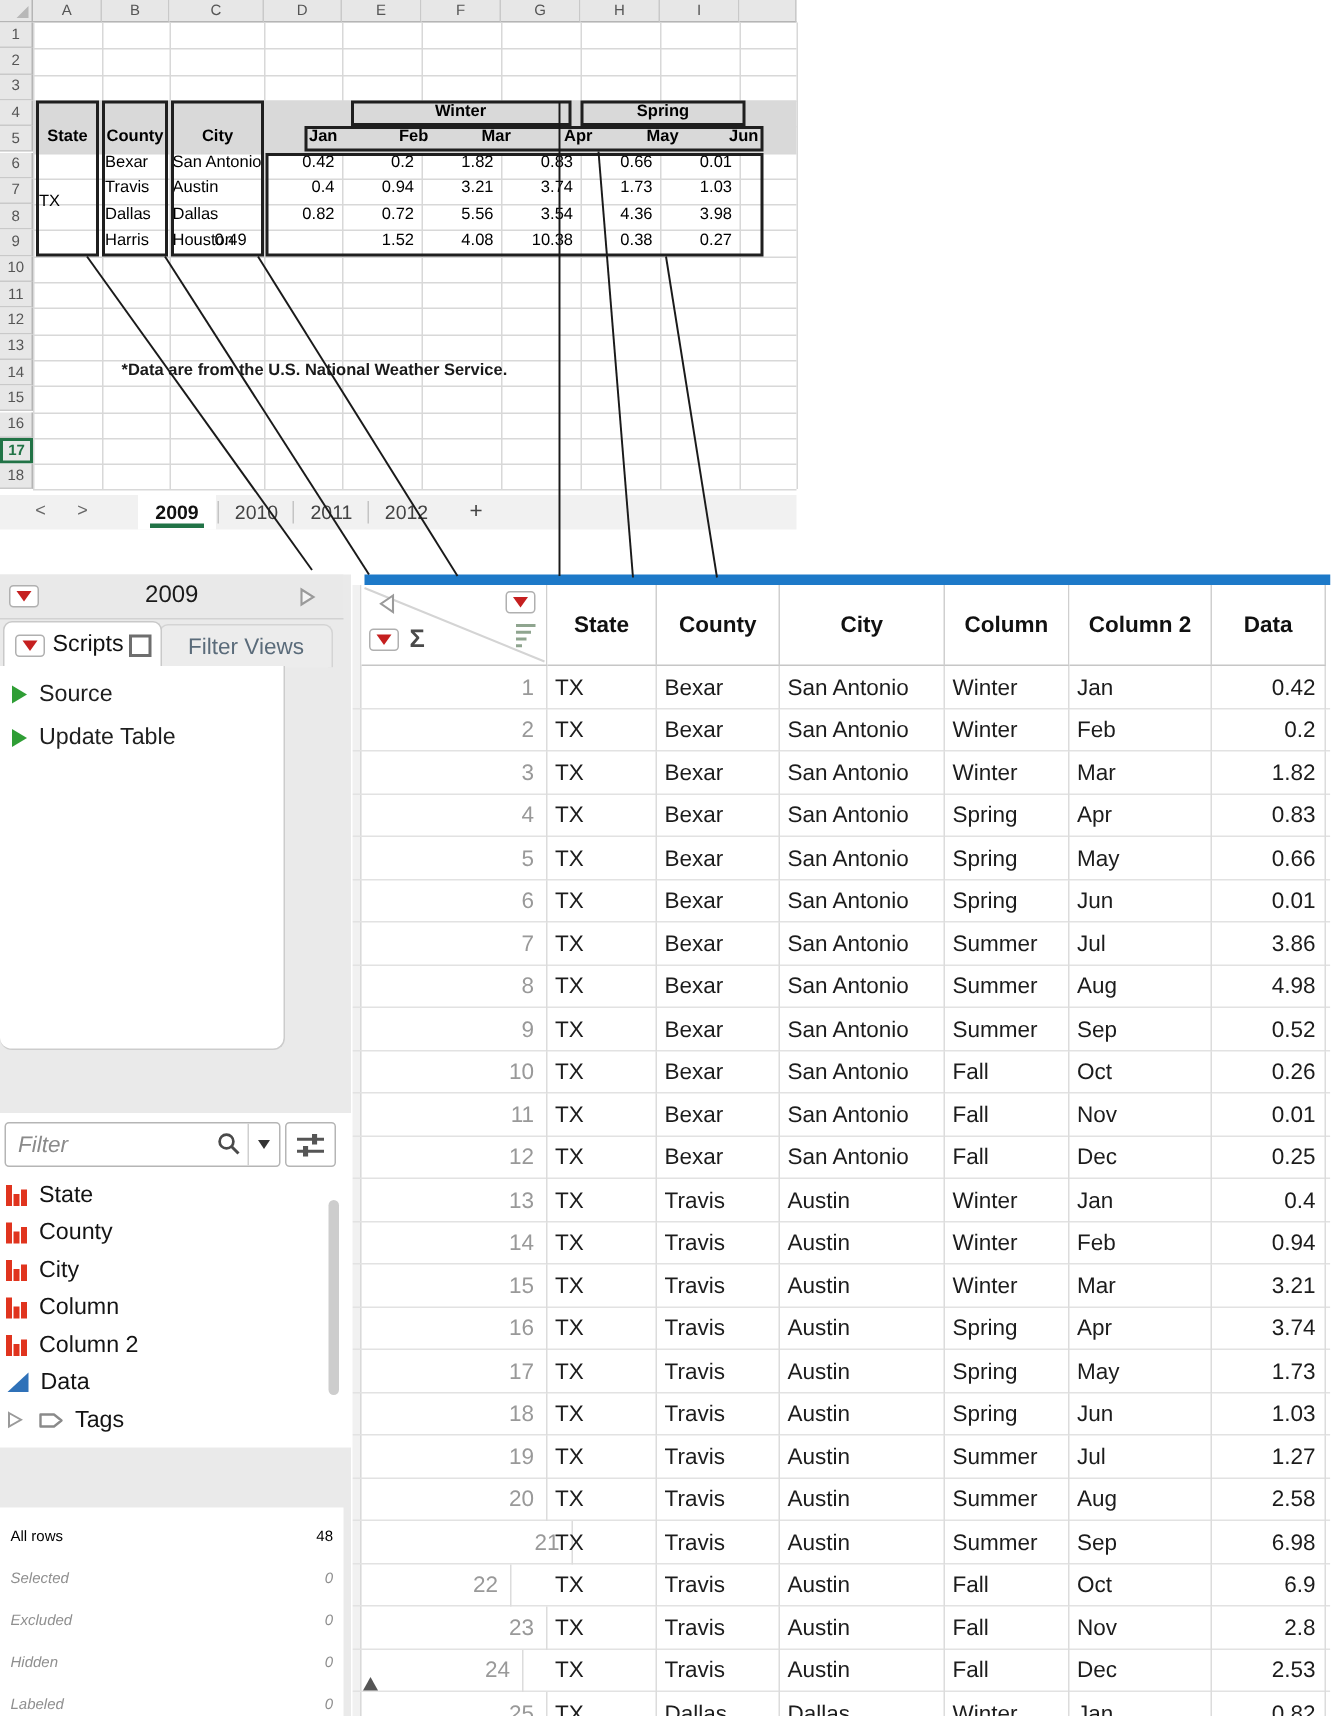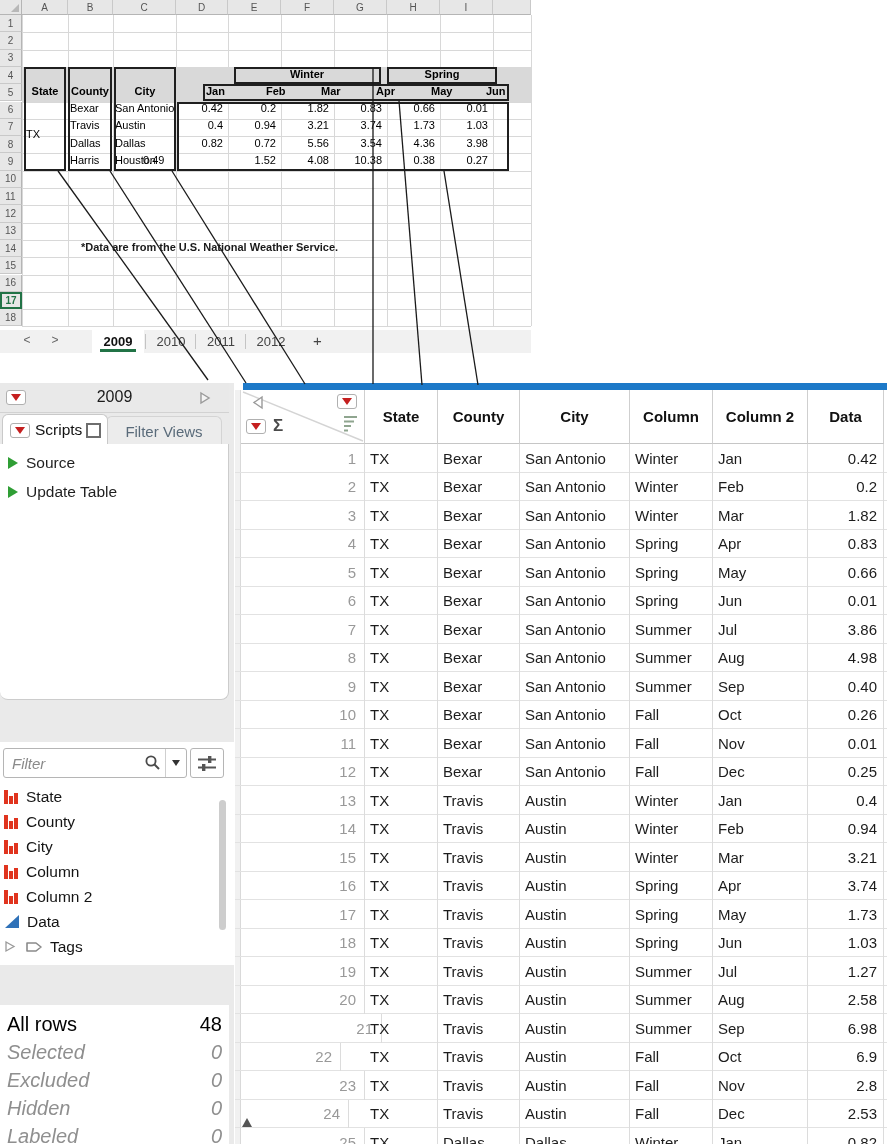--- a/index.html
+++ b/index.html
@@ -43,21 +43,21 @@
   .redtri-btn i{display:block;width:0;height:0;border-left:5px solid transparent;border-right:5px solid transparent;border-top:7px solid #c51f1f;}
   .chk{box-sizing:border-box;border:2px solid #6e6e6e;background:#fff;}
   .chk-lt{box-sizing:border-box;border:1.5px solid #9a9a9a;background:transparent;}
   .white-area{background:#fff;}
   .tab-scripts{background:#fff;border:1px solid #c9c9c9;border-bottom:none;border-radius:6px 6px 0 0;box-sizing:border-box;}
   .tab-filterviews{background:#ececec;border:1px solid #d4d4d4;border-bottom:none;border-radius:6px 6px 0 0;
     box-sizing:border-box;color:#5a6b7a;font-size:15px;display:flex;align-items:center;justify-content:center;}
   .greenplay{width:0;height:0;border-top:6px solid transparent;border-bottom:6px solid transparent;border-left:10px solid #2f9e35;}
   .script-item{display:flex;align-items:center;gap:8px;font-size:15.5px;color:#1f1f1f;}
   .col-item{display:flex;align-items:center;gap:7px;font-size:15.5px;color:#141414;height:25px;}
-  .rowstat{display:flex;justify-content:space-between;font-size:20px;height:28px;align-items:center;padding:0 7px;}
+  .rowstat{display:flex;justify-content:space-between;font-size:10px;height:28px;align-items:center;padding:0 7px;}
   .rowstat.muted{color:#8f8f8f;font-style:italic;}
   .filter-input{background:#fff;border:1px solid #b5b5b5;border-radius:3px;box-sizing:border-box;display:flex;align-items:center;}
   .filter-ph{font-size:15px;font-style:italic;color:#8a8a8a;flex:1;padding-left:8px;}
   .tool-btn{background:#fff;border:1px solid #b5b5b5;border-radius:3px;box-sizing:border-box;display:flex;align-items:center;justify-content:center;}
   .scroll-thumb{background:#cdcdcd;border-radius:4px;}
 
   
   #jmp-table{left:235px;top:383px;width:652px;height:761px;background:#fff;}
   #blue-bar{left:8px;top:0;width:644px;height:7px;}
   .t-strip{left:0;width:6px;background:#f1f1f1;border-right:1px solid #d9d9d9;box-sizing:border-box;}
@@ -228,21 +228,21 @@
   <div class="abs tab-filterviews" style="left:106px;top:33px;width:116px;height:29px;">
     <span>Filter Views</span>
   </div>
   <div class="abs tab-scripts" style="left:2px;top:31px;width:106px;height:31px;">
     <div class="abs redtri-btn" style="left:7px;top:8px;">
         <i></i>
       </div>
     <div class="abs" style="left:32px;top:6px;font-size:15.5px;color:#111;">Scripts</div>
     <div class="abs chk" style="left:83px;top:8px;width:15px;height:15px;"></div>
   </div>
-  <div class="abs white-area" style="left:0;top:61px;width:229px;height:256px;border:1px solid #ccc;border-top:none;border-left:none;border-radius:0 0 8px 8px;box-sizing:border-box;">
+  <div class="abs white-area" style="left:0;top:61px;width:190px;height:256px;border:1px solid #ccc;border-top:none;border-left:none;border-radius:0 0 8px 8px;box-sizing:border-box;">
     <div id="script-items" style="padding:10px 0 0 8px;display:flex;flex-direction:column;gap:11px;">
         <div class="script-item">
           <span class="greenplay"></span>
           <span>Source</span>
         </div>
         <div class="script-item">
           <span class="greenplay"></span>
           <span>Update Table</span>
         </div>
       </div>
@@ -459,21 +459,21 @@
         <div class="t-cell" style="left: 478px; width: 95px;">Aug</div>
         <div class="t-cell t-num" style="left: 573px; width: 76px;">4.98</div>
       </div>
       <div class="abs t-row" style="top: 228px;">
         <div class="t-cell t-rownum" style="left: 6px; width: 124px;">9</div>
         <div class="t-cell" style="left: 130px; width: 73px;">TX</div>
         <div class="t-cell" style="left: 203px; width: 82px;">Bexar</div>
         <div class="t-cell" style="left: 285px; width: 110px;">San Antonio</div>
         <div class="t-cell" style="left: 395px; width: 83px;">Summer</div>
         <div class="t-cell" style="left: 478px; width: 95px;">Sep</div>
-        <div class="t-cell t-num" style="left: 573px; width: 76px;">0.40</div>
+        <div class="t-cell t-num" style="left: 573px; width: 76px;">0.52</div>
       </div>
       <div class="abs t-row" style="top: 256.5px;">
         <div class="t-cell t-rownum" style="left: 6px; width: 124px;">10</div>
         <div class="t-cell" style="left: 130px; width: 73px;">TX</div>
         <div class="t-cell" style="left: 203px; width: 82px;">Bexar</div>
         <div class="t-cell" style="left: 285px; width: 110px;">San Antonio</div>
         <div class="t-cell" style="left: 395px; width: 83px;">Fall</div>
         <div class="t-cell" style="left: 478px; width: 95px;">Oct</div>
         <div class="t-cell t-num" style="left: 573px; width: 76px;">0.26</div>
       </div>

